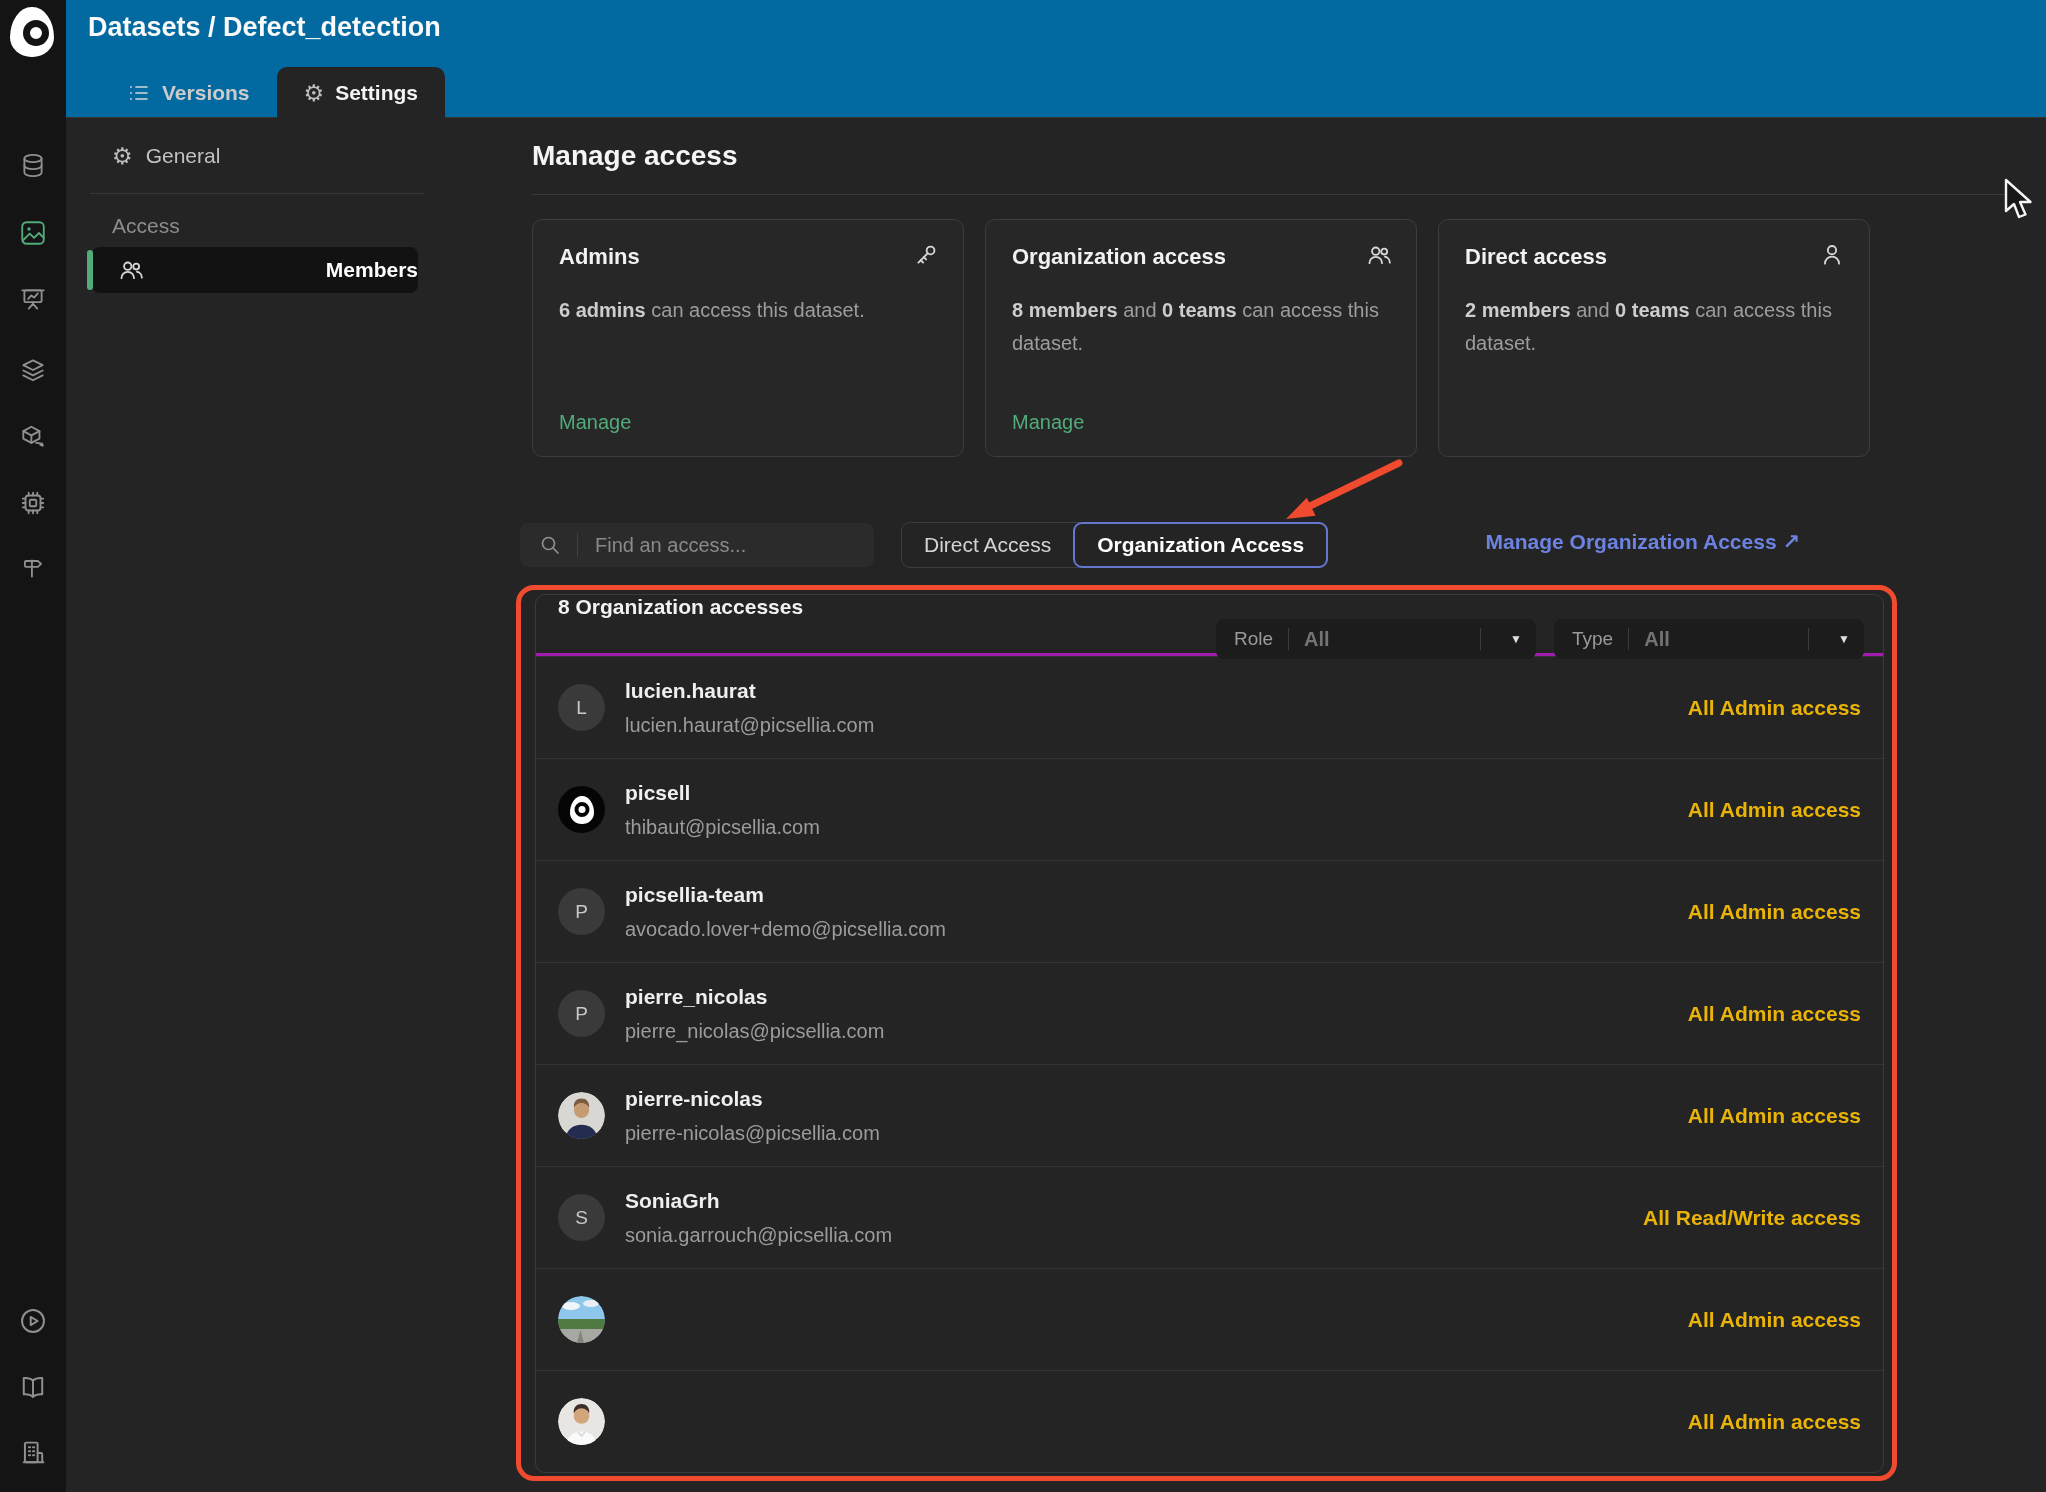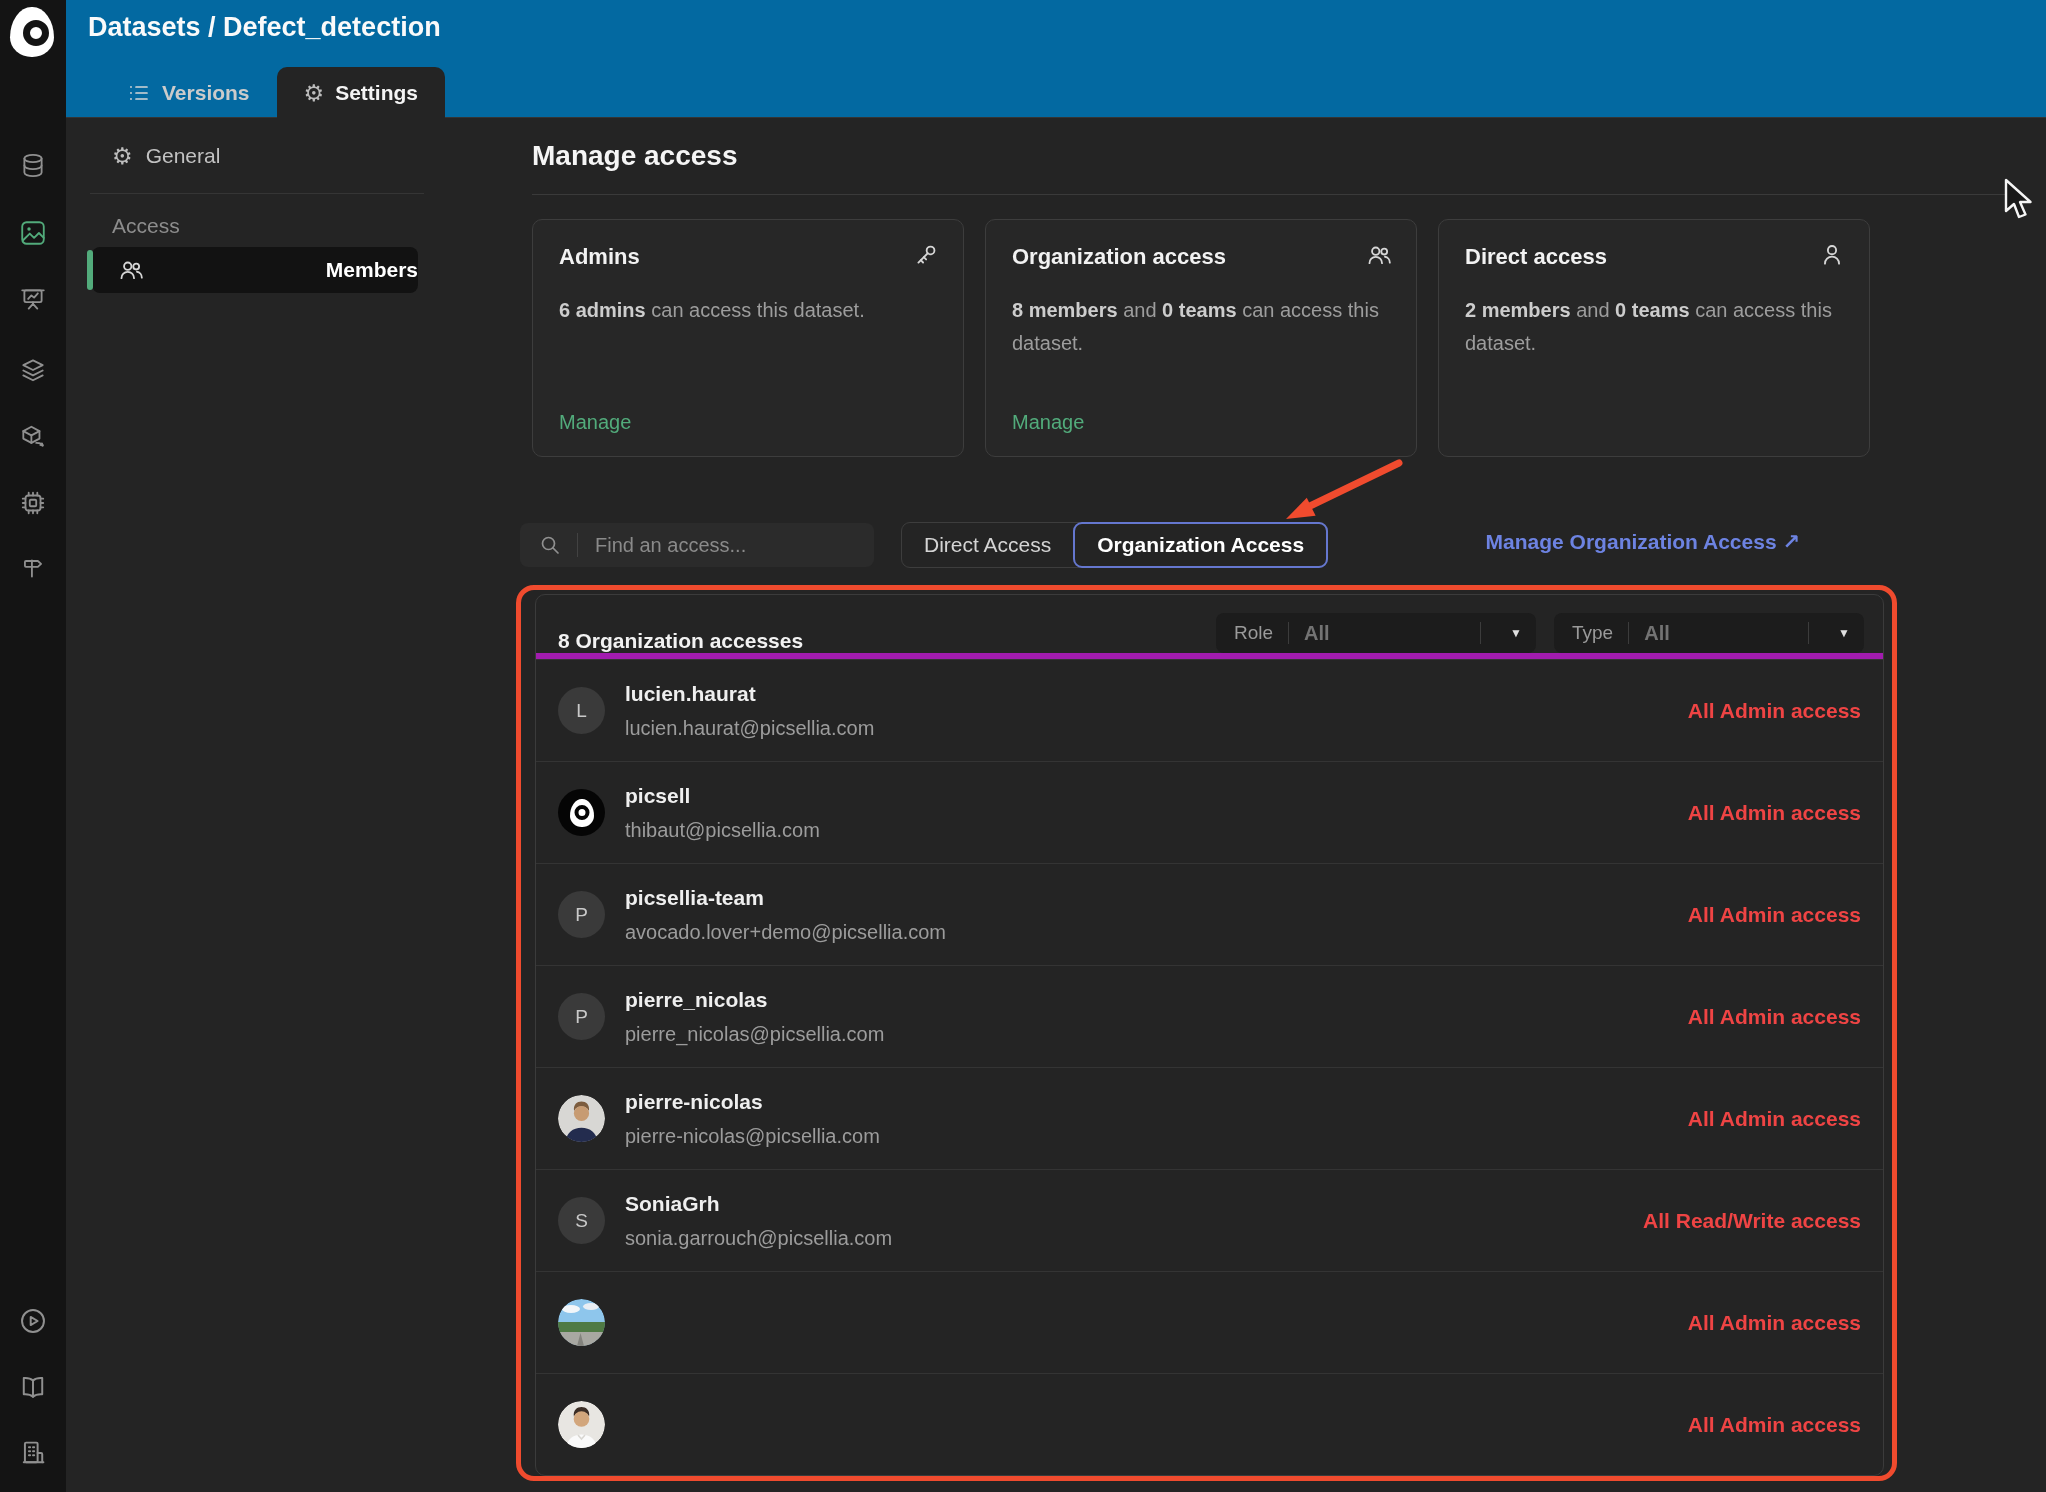--- a/index.html
+++ b/index.html
@@ -72,22 +72,22 @@
           align-items:center;cursor:pointer;}
   .toggle .opt.selected{border:2px solid #6577cf;border-radius:9px;color:#ffffff;font-weight:600;
           background:#242424;height:46px;box-sizing:border-box;margin:-1px -1px -1px 0;}
 
   .manage-link{position:absolute;top:412px;left:860px;width:500px;text-align:right;font-size:21px;
           font-weight:600;color:#6d83e2;cursor:pointer;}
 
   
   .panel{position:absolute;left:95px;top:476px;width:1349px;box-sizing:border-box;background:#242424;
          border:1px solid #3b3b3b;border-radius:10px;overflow:hidden;}
-  .panel-header{height:58px;display:flex;align-items:flex-end;padding:0 19px 0 22px;
-         border-bottom:6px solid #a21caf;}
+  .panel-header{height:58px;display:flex;align-items:flex-start;padding:0 19px 0 22px;
+         border-bottom:3px solid #a21caf;flex-direction:column;}
   .panel-title{font-size:21px;font-weight:600;color:#f2f2f2;}
   .filters{margin-left:auto;display:flex;gap:18px;}
   .fgroup{height:40px;background:#1c1c1c;border-radius:8px;display:flex;align-items:center;
           box-sizing:border-box;padding:0 14px 0 18px;cursor:pointer;}
   .fgroup .flabel{font-size:19px;color:#9a9a9a;}
   .fgroup .fsep{width:1px;height:22px;background:#3c3c3c;margin:0 15px;}
   .fgroup .fvalue{font-size:20px;font-weight:700;color:#737373;}
   .fgroup .caret{font-size:12px;color:#e0e0e0;margin-left:14px;}
   .fgroup.role{width:320px;}
   .fgroup.type{width:310px;}
@@ -98,21 +98,21 @@
   .avatar{width:47px;height:47px;border-radius:50%;flex:0 0 auto;overflow:hidden;position:relative;}
   .avatar.initial{background:#3a3a3a;color:#c9c9c9;display:flex;align-items:center;
           justify-content:center;font-size:19px;}
   .avatar.logo-avatar{background:#050505;display:flex;align-items:center;justify-content:center;}
   .logo-avatar .egg{width:24px;height:28px;background:#fff;border-radius:50% 50% 50% 50%/62% 62% 40% 40%;}
   .logo-avatar .ring{position:absolute;top:16px;left:50%;transform:translateX(-50%);width:7px;height:7px;
           background:#fff;border:4.5px solid #050505;border-radius:50%;}
   .who{margin-left:20px;display:flex;flex-direction:column;justify-content:space-between;gap:11px;}
   .uname{font-size:21px;font-weight:700;color:#efefef;}
   .uemail{font-size:20px;color:#9c9c9c;}
-  .uaccess{margin-left:auto;font-size:21px;font-weight:600;color:#ef4444;}
+  .uaccess{margin-left:auto;font-size:21px;font-weight:600;color:#eab308;}
 
   
   .anno-box{position:absolute;left:76px;top:467px;width:1381px;height:896px;border:5px solid #f04b2e;
             border-radius:18px;z-index:6;pointer-events:none;box-sizing:border-box;}
   .anno-arrow{position:absolute;left:836px;top:335px;z-index:6;pointer-events:none;}
   .cursor{position:absolute;left:2002px;top:178px;z-index:9;pointer-events:none;}
 </style>
 </head>
 <body>
 

